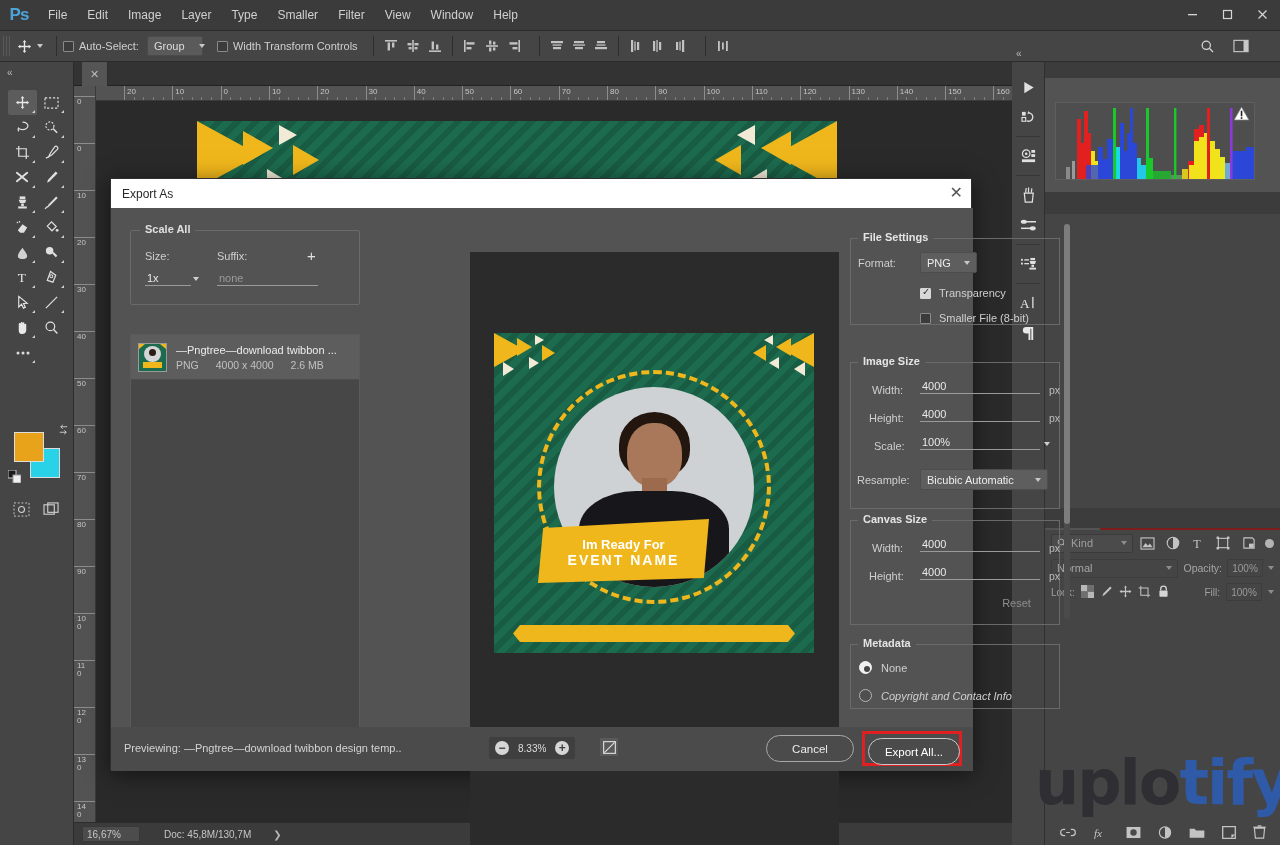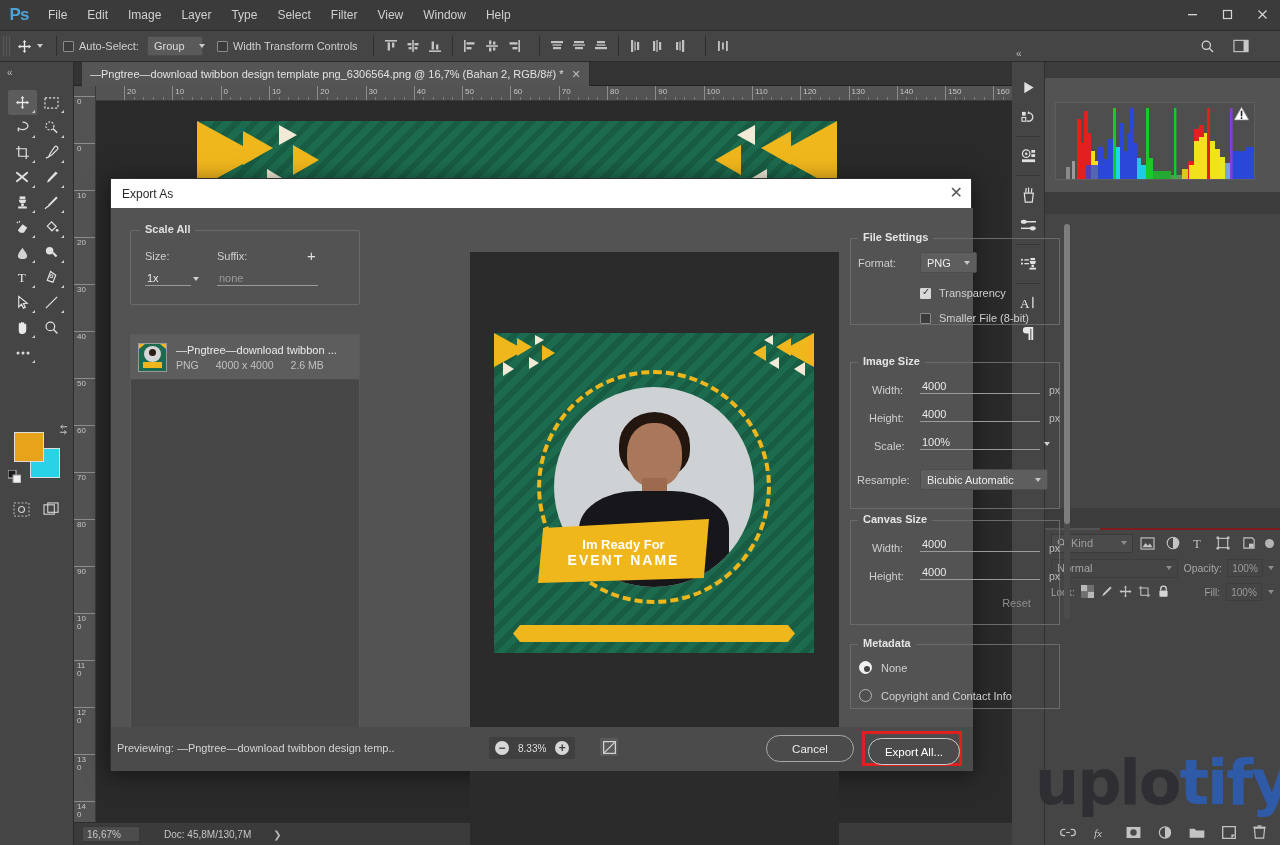--- a/index.html
+++ b/index.html
@@ -224,21 +224,21 @@
     display:flex; align-items:center; justify-content:space-between; padding:0 6px;
     color:#ededed; font-size:11px;
   }
   .radio{ width:13px; height:13px; border-radius:50%; border:1px solid #b4b4b4; background:#4f4f4f;
           display:inline-block; position:relative; }
   .radio.on{ background:#f0f0f0; border-color:#f0f0f0; }
   .radio.on::after{ content:""; position:absolute; left:3.5px; top:3.5px; width:6px; height:6px;
                     border-radius:50%; background:#444; }
 
   #dlgfooter{ position:absolute; left:0; top:548px; width:862px; height:44px; background:#4b4b4b; }
-  #previewingtxt{ position:absolute; left:6px; top:15px; font-size:11px; color:#d3d3d3; }
+  #previewingtxt{ position:absolute; left:13px; top:15px; font-size:11px; color:#d3d3d3; }
   #zoomctl{ position:absolute; left:378px; top:10px; height:22px; background:#3f3f3f; border-radius:2px;
             display:flex; align-items:center; padding:0 6px; gap:9px; }
   .zbtn{ width:14px;height:14px;border-radius:50%;background:#d6d6d6;color:#3d3d3d;font-size:12px;
          display:flex;align-items:center;justify-content:center; line-height:1; font-weight:bold;}
   #fitbtn{ position:absolute; left:488px; top:10px; width:20px; height:20px; background:#5a5a5a;
            border:1px solid #4a4a4a; display:flex; align-items:center; justify-content:center;}
   #cancelbtn{ position:absolute; left:655px; top:8px; width:88px; height:27px; border:1px solid #a9a9a9;
               border-radius:14px; background:#4b4b4b; color:#ececec; font-size:11.5px;
               display:flex; align-items:center; justify-content:center; }
   #exportwrap{ position:absolute; left:751px; top:4px; width:100px; height:35px; border:3px solid #e02020; }
@@ -249,21 +249,21 @@
 </head>
 <body>
 
 <div id="menubar">
   <div id="ps-logo">Ps</div>
   <div class="menu-item">File</div>
   <div class="menu-item">Edit</div>
   <div class="menu-item">Image</div>
   <div class="menu-item">Layer</div>
   <div class="menu-item">Type</div>
-  <div class="menu-item">Select</div>
+  <div class="menu-item">Smaller</div>
   <div class="menu-item">Filter</div>
   <div class="menu-item">View</div>
   <div class="menu-item">Window</div>
   <div class="menu-item">Help</div>
   <div id="winctl">
     <div class="wbtn">
       <svg width="11" height="11" viewBox="0 0 11 11">
           <rect x="1" y="5" width="9" height="1.3" fill="#d5d5d5"></rect>
         </svg>
     </div>
@@ -408,21 +408,20 @@
     <svg width="16" height="14" viewBox="0 0 17 14">
         <rect x="1" y="1" width="15" height="12" fill="none" stroke="#c8c8c8" stroke-width="1.2"></rect>
         <rect x="11.2" y="1" width="4.8" height="12" fill="#c8c8c8"></rect>
       </svg>
   </div>
 </div>
 
 <div id="tabbar">
   <div style="position:absolute;left:-64px;top:5px;font-size:10px;color:#bbb;">«</div>
   <div id="doctab">
-    <span>—Pngtree—download twibbon design template png_6306564.png @ 16,7% (Bahan 2, RGB/8#) *</span>
     <span class="x">✕</span>
   </div>
 </div>
 
 <div id="toolbar">
   <div style="position:absolute;left:7px;top:5px;font-size:10px;color:#bbb;">«</div>
   <div id="toolgrid">
     <div class="tool sel">
       <svg width="15" height="15" viewBox="0 0 16 16">
           <path d="M8 1 L10 3.5 H8.7 V7.3 H12.5 V6 L15 8 L12.5 10 V8.7 H8.7 V12.5 H10 L8 15 L6 12.5 H7.3 V8.7 H3.5 V10 L1 8 L3.5 6 V7.3 H7.3 V3.5 H6 Z" fill="#e8e8e8"></path>
@@ -1227,21 +1226,21 @@
       <div style="position:absolute;left:0;top:424px;width:1px;height:64px;background:#6a6a6a;"></div>
       <div style="position:absolute;left:209px;top:424px;width:1px;height:64px;background:#6a6a6a;"></div>
       <div style="position:absolute;left:0;top:488px;width:210px;height:1px;background:#6a6a6a;"></div>
 
       <div class="row" style="position:absolute;left:9px;top:441px;">
         <span class="radio on"></span>
         <span class="fld-label" style="margin-left:9px;">None</span>
       </div>
       <div class="row" style="position:absolute;left:9px;top:469px;">
         <span class="radio"></span>
-        <span class="fld-label" style="margin-left:9px;">Copyright and Contact Info</span>
+        <span class="fld-label" style="margin-left:9px;font-style:italic;">Copyright and Contact Info</span>
       </div>
 
       <div id="scrollbar">
         <div id="scrollthumb"></div>
       </div>
     </div>
 
   </div>
 
   <div id="dlgfooter">

